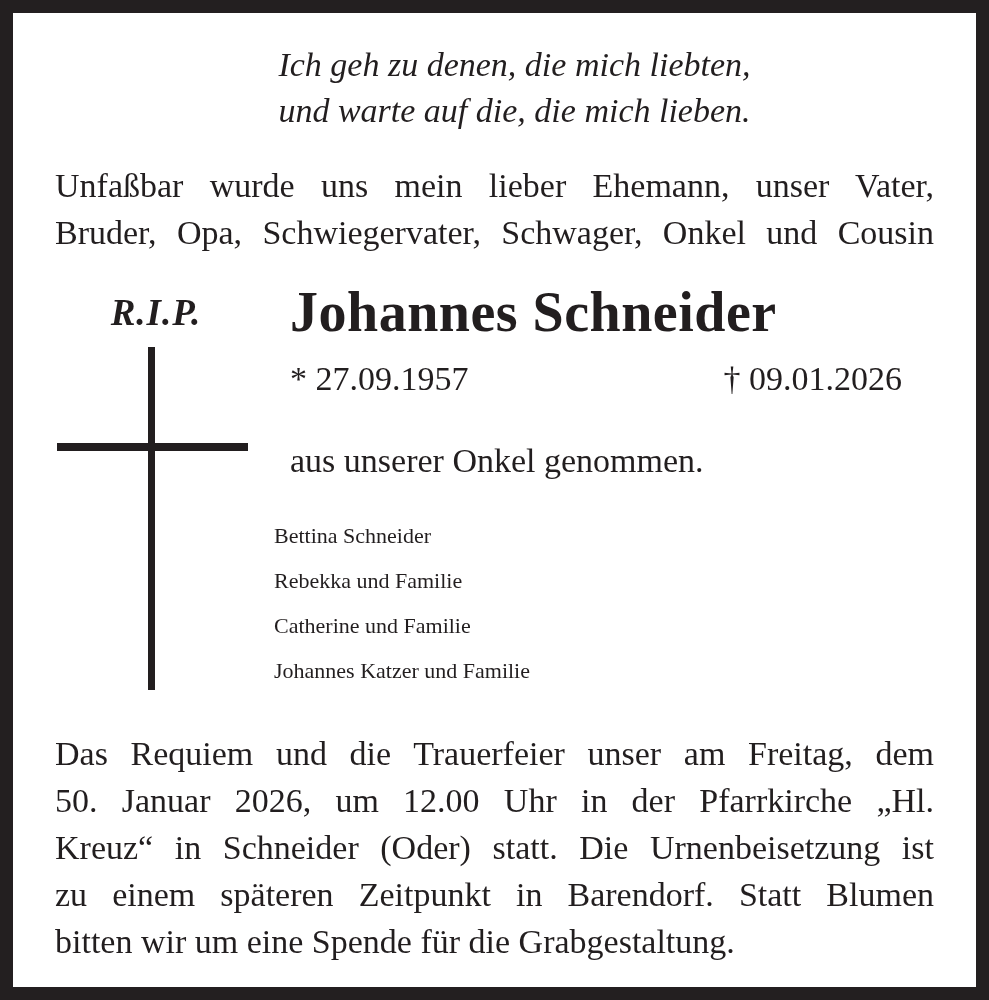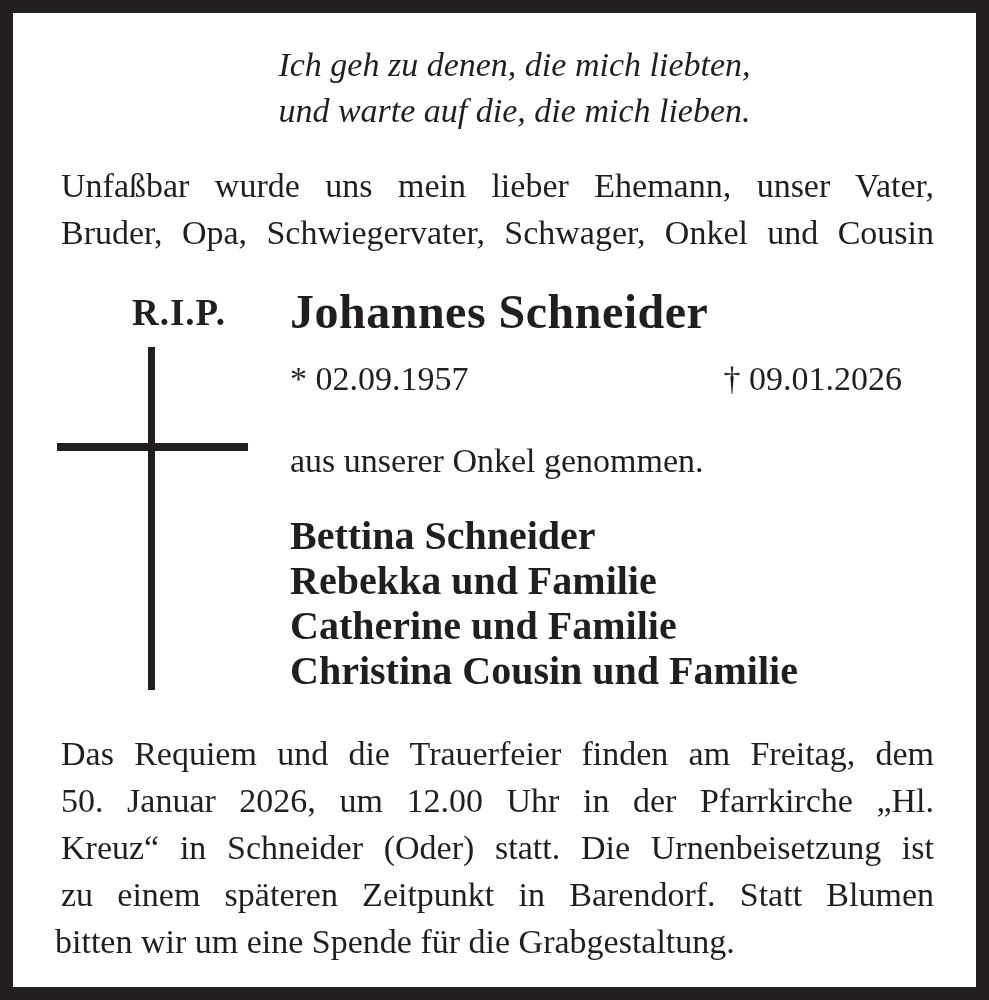--- a/index.html
+++ b/index.html
@@ -32,49 +32,49 @@
   .intro {
     position: absolute;
     top: 149px; left: 42px; width: 879px;
     font-size: 34px;
     line-height: 47px;
     white-space: nowrap;
   }
   .jline {
     text-align: justify;
     text-align-last: justify;
-    margin-left: 6px;
   }
   .rip {
     position: absolute;
     top: 278px; left: 73px; width: 140px;
-    text-align: right;
+    text-align: center;
     font-weight: bold;
     font-size: 37px;
     letter-spacing: 1px;
     white-space: nowrap;
+    font-style: italic;
   }
   .cross { position: absolute; top: 0; left: 0; }
   .cross-v {
     position: absolute;
     left: 135px; top: 334px;
     width: 7px; height: 343px;
     background: #221e1f;
   }
   .cross-h {
     position: absolute;
     left: 44px; top: 430px;
     width: 191px; height: 8px;
     background: #221e1f;
   }
   .name {
     position: absolute;
     margin: 0;
     top: 259px; left: 277px;
-    font-size: 48px;
+    font-size: 56px;
     font-weight: bold;
     line-height: 80px;
     white-space: nowrap;
     letter-spacing: 0.5px;
   }
   .dates {
     position: absolute;
     top: 346px; left: 277px; width: 612px;
     display: flex;
     justify-content: space-between;
@@ -84,23 +84,23 @@
   }
   .taken {
     position: absolute;
     top: 426px; left: 277px;
     font-size: 34px;
     line-height: 44px;
     white-space: nowrap;
   }
   .mourners {
     position: absolute;
-    top: 500px; left: 277px;
-    font-size: 40px;
-    font-weight: bold;
+    top: 500px; left: 261px;
+    font-size: 22px;
+    font-weight: normal;
     line-height: 45px;
     white-space: nowrap;
   }
   .funeral {
     position: absolute;
     top: 717px; left: 42px; width: 879px;
     font-size: 34px;
     line-height: 47px;
     white-space: nowrap;
   }
@@ -127,34 +127,34 @@
   <div class="rip">R.I.P.</div>
 
   <div class="cross">
     <div class="cross-v"></div>
     <div class="cross-h"></div>
   </div>
 
   <h1 class="name">Johannes Schneider</h1>
 
   <div class="dates">
-    <span>* 02.09.1957</span>
+    <span>* 27.09.1957</span>
     <span>† 09.01.2026</span>
   </div>
 
   <div class="taken">aus unserer Onkel genommen.</div>
 
   <div class="mourners">
     <div>Bettina Schneider</div>
     <div>Rebekka und Familie</div>
     <div>Catherine und Familie</div>
-    <div>Christina Cousin und Familie</div>
+    <div>Johannes Katzer und Familie</div>
   </div>
 
   <div class="funeral">
-    <div class="jline">Das Requiem und die Trauerfeier finden am Freitag, dem</div>
+    <div class="jline">Das Requiem und die Trauerfeier unser am Freitag, dem</div>
     <div class="jline">50. Januar 2026, um 12.00 Uhr in der Pfarrkirche „Hl.</div>
     <div class="jline">Kreuz“ in Schneider (Oder) statt. Die Urnenbeisetzung ist</div>
     <div class="jline">zu einem späteren Zeitpunkt in Barendorf. Statt Blumen</div>
     <div class="last">bitten wir um eine Spende für die Grabgestaltung.</div>
   </div>
 
 </div>
 
 </body></html>

